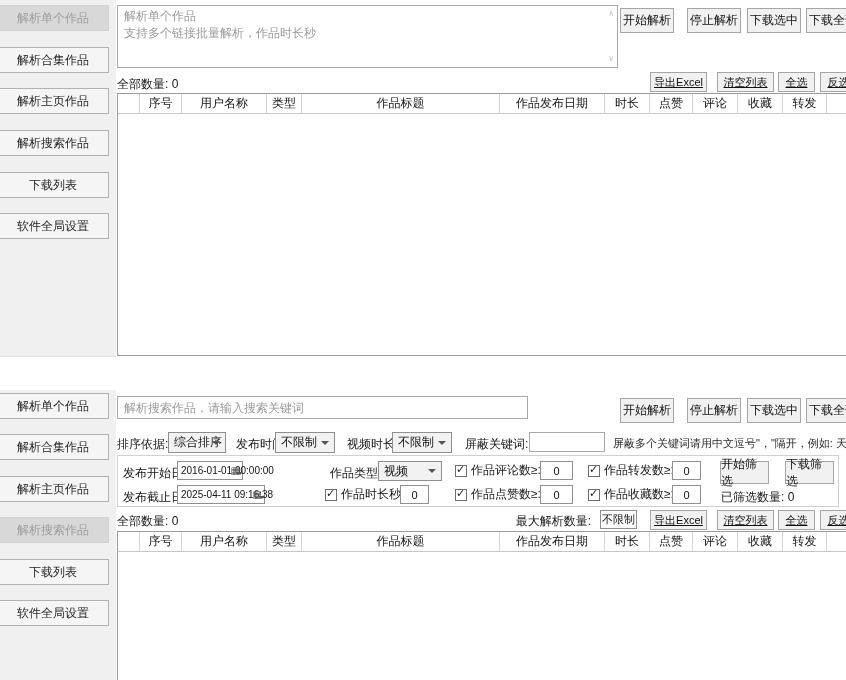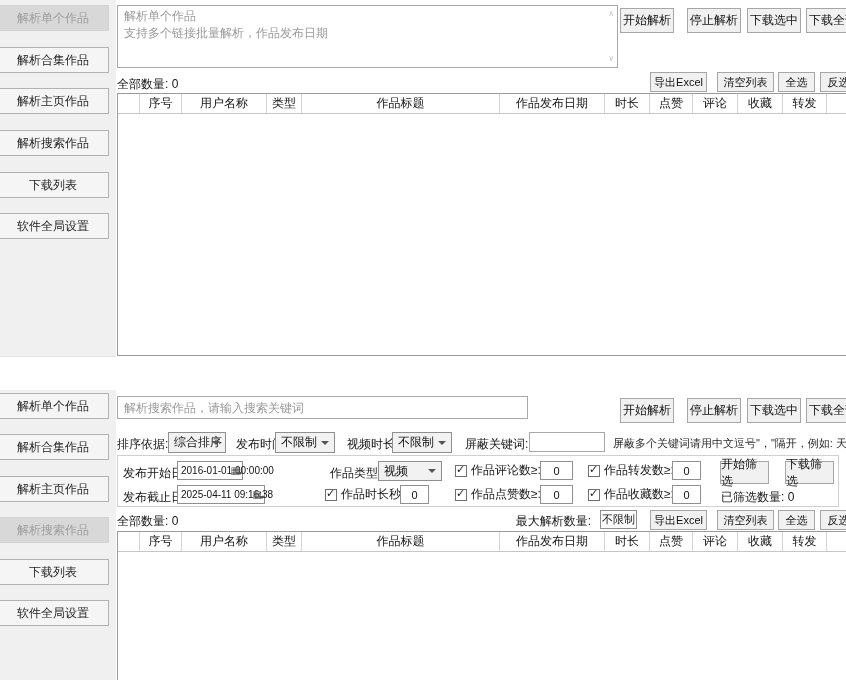--- a/index.html
+++ b/index.html
@@ -5,21 +5,21 @@
   html,body{margin:0;padding:0;}
   body{font-family:"Liberation Sans","DejaVu Sans",sans-serif;background:#fff;}
   #app{position:relative;width:846px;height:680px;overflow:hidden;background:#fff;padding-left:12px;}
   .sidecol{position:absolute;left:0;width:116px;background:#f0f0f0;border-bottom:1px solid #e2e2e2;}
   .sbtn{position:absolute;left:-3px;width:112px;height:26px;background:#f5f5f5;border:1px solid #b2b2b2;
         font-size:12px;color:#1f1f1f;display:flex;align-items:center;justify-content:center;box-sizing:border-box;}
   .sbtn.disabled{background:#d8d8d8;border-color:#d2d2d2;color:#9d9d9d;}
   .abtn{position:absolute;height:25px;background:#f1f1f1;border:1px solid #a6a6a6;font-size:12px;color:#111;
         display:flex;align-items:center;justify-content:center;box-sizing:border-box;}
   .lbtn{position:absolute;height:20px;background:#f1f1f1;border:1px solid #a6a6a6;font-size:11px;color:#111;
-        display:flex;align-items:center;justify-content:center;box-sizing:border-box;}
+        display:flex;align-items:center;justify-content:center;box-sizing:border-box;text-decoration:underline;}
   .fbtn{position:absolute;height:23px;background:#f1f1f1;border:1px solid #a6a6a6;font-size:12px;color:#111;
         display:flex;align-items:center;justify-content:center;box-sizing:border-box;}
   .lbl{position:absolute;font-size:12px;color:#151515;white-space:nowrap;}
   .hint{position:absolute;font-size:11px;color:#2a2a2a;white-space:nowrap;overflow:hidden;}
   .tbox{position:absolute;border:1px solid #a8a8a8;background:#fff;box-sizing:border-box;}
   .ph{color:#9a9a9a;font-size:12px;line-height:17px;padding-left:6px;}
   .scroll-arrow{position:absolute;right:3px;font-size:8px;color:#c2c2c2;line-height:8px;}
   input{font-family:"Liberation Sans","DejaVu Sans",sans-serif;}
   .inputf{position:absolute;border:1px solid #a8a8a8;background:#fff;box-sizing:border-box;font-size:12px;
           padding:0 0 0 6px;color:#222;outline:none;}
@@ -69,21 +69,21 @@
     </div>
   <div class="sbtn" style="top:172px;">
       <span>下载列表</span>
     </div>
   <div class="sbtn" style="top:213px;">
       <span>软件全局设置</span>
     </div>
 
   <div class="tbox" style="left:117px;top:5px;width:501px;height:63px;">
     <div class="ph" style="padding-top:2px;">解析单个作品</div>
-    <div class="ph">支持多个链接批量解析，作品发布日期</div>
+    <div class="ph">支持多个链接批量解析，作品时长秒</div>
     <div class="scroll-arrow" style="top:4px;">∧</div>
     <div class="scroll-arrow" style="bottom:4px;">∨</div>
   </div>
 
   <div class="abtn" style="left:620px;top:8px;width:54px;">开始解析</div>
   <div class="abtn" style="left:687px;top:8px;width:54px;">停止解析</div>
   <div class="abtn" style="left:747px;top:8px;width:54px;">下载选中</div>
   <div class="abtn" style="left:806px;top:8px;width:54px;">下载全部</div>
 
   <div class="lbl" style="left:117px;top:76px;">全部数量: 0</div>

